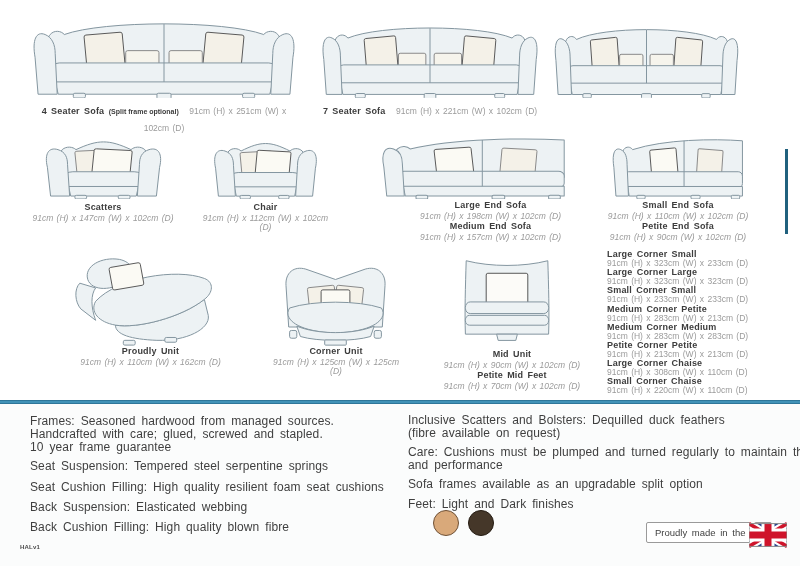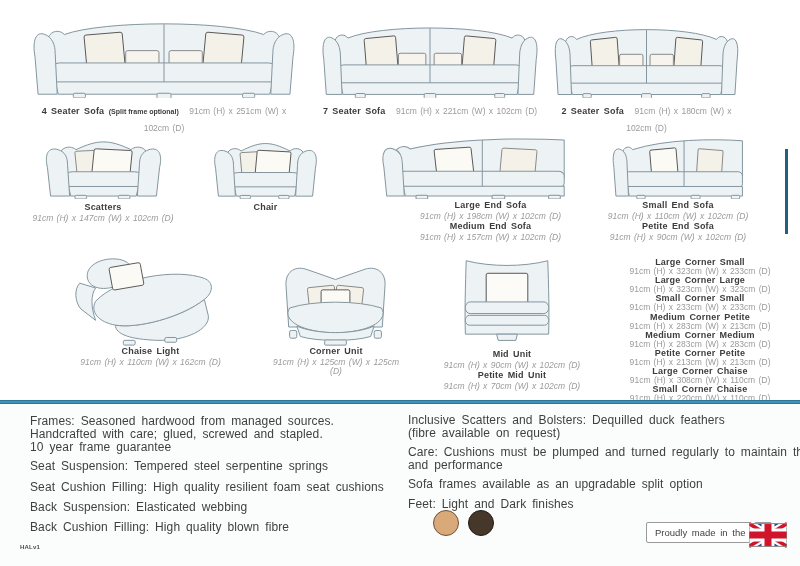--- a/index.html
+++ b/index.html
@@ -11,21 +11,21 @@
   .fig{position:absolute;}
   .fig svg{display:block;width:100%;height:100%;}
   .lbl{position:absolute;text-align:center;line-height:1.08;}
   .name{font-weight:bold;color:#3c3c3c;font-size:9px;letter-spacing:.2px;word-spacing:1.5px;}
   .dims{color:#9b9b9b;font-size:8.5px;word-spacing:1px;}
   .note{font-weight:bold;color:#3c3c3c;font-size:7px;}
   .inline-lbl .name,.inline-lbl .dims,.inline-lbl .note{display:inline;}
   .inline-lbl .dims{margin-left:6px;}
   .stack .name{display:block;margin-bottom:1px;}
   .stack .dims{display:block;margin-bottom:1px;font-style:italic;}
-  .cornerlist{position:absolute;left:607px;top:258px;width:186px;text-align:center;}
+  .cornerlist{position:absolute;left:607px;top:250px;width:186px;text-align:left;}
   .cornerlist .name{display:block;line-height:9.1px;}
   .cornerlist .dims{display:block;line-height:9.1px;}
   .divider{position:absolute;left:0;top:400px;width:800px;height:4px;
     background:linear-gradient(#24688a,#4ba0c6,#24688a);}
   .lowerbg{position:absolute;left:0;top:404px;width:800px;height:162px;background:#fbfcfc;}
   .spec{position:absolute;font-size:12px;color:#3f3f3f;word-spacing:2.5px;letter-spacing:.1px;white-space:nowrap;}
   .swatch{position:absolute;width:24px;height:24px;border-radius:50%;}
   .made-box{position:absolute;left:646px;top:522px;border:1px solid #9a9a9a;border-radius:2px;
     padding:4px 8px;font-size:9.5px;color:#3f3f3f;word-spacing:2px;white-space:nowrap;background:#fff;}
   .flag{position:absolute;left:749px;top:522px;width:38px;height:26px;}
@@ -143,24 +143,20 @@
 
   <div class="lbl inline-lbl" style="left:28px;top:100px;width:272px">
     <span class="name">4 Seater Sofa</span>
     <span class="note">(Split frame optional)</span>
     <span class="dims">91cm (H) x 251cm (W) x 102cm (D)</span>
   </div>
   <div class="lbl inline-lbl" style="left:318px;top:100px;width:224px">
     <span class="name">7 Seater Sofa</span>
     <span class="dims">91cm (H) x 221cm (W) x 102cm (D)</span>
   </div>
-  <div class="lbl inline-lbl" style="left:551px;top:100px;width:191px">
-    <span class="name">2 Seater Sofa</span>
-    <span class="dims">91cm (H) x 180cm (W) x 102cm (D)</span>
-  </div>
 
   <div class="fig" style="left:40px;top:129px;width:127px;height:70px">
     <svg viewBox="0 0 120 95" preserveAspectRatio="none">
         <use href="#g-chair"></use>
       </svg>
   </div>
   <div class="fig" style="left:209px;top:131px;width:113px;height:68px">
     <svg viewBox="0 0 120 95" preserveAspectRatio="none">
         <use href="#g-chair"></use>
       </svg>
@@ -175,20 +171,21 @@
         <use href="#g-end"></use>
       </svg>
   </div>
 
   <div class="lbl stack" style="left:28px;top:203px;width:150px">
     <span class="name">Scatters</span>
     <span class="dims">91cm (H) x 147cm (W) x 102cm (D)</span>
   </div>
   <div class="lbl stack" style="left:198px;top:203px;width:135px">
     <span class="name">Chair</span>
+    <span class="dims">91cm (H) x 112cm (W) x 102cm (D)</span>
   </div>
   <div class="lbl stack" style="left:388px;top:201px;width:205px">
     <span class="name">Large End Sofa</span>
     <span class="dims">91cm (H) x 198cm (W) x 102cm (D)</span>
     <span class="name">Medium End Sofa</span>
     <span class="dims">91cm (H) x 157cm (W) x 102cm (D)</span>
   </div>
   <div class="lbl stack" style="left:594px;top:201px;width:168px">
     <span class="name">Small End Sofa</span>
     <span class="dims">91cm (H) x 110cm (W) x 102cm (D)</span>
@@ -206,31 +203,31 @@
         <use href="#g-corner"></use>
       </svg>
   </div>
   <div class="fig" style="left:459px;top:250px;width:96px;height:94px">
     <svg viewBox="0 0 120 105" preserveAspectRatio="none">
         <use href="#g-mid"></use>
       </svg>
   </div>
 
   <div class="lbl stack" style="left:73px;top:347px;width:155px">
-    <span class="name">Chaise Light</span>
+    <span class="name">Proudly Unit</span>
     <span class="dims">91cm (H) x 110cm (W) x 162cm (D)</span>
   </div>
   <div class="lbl stack" style="left:272px;top:347px;width:128px">
     <span class="name">Corner Unit</span>
     <span class="dims">91cm (H) x 125cm (W) x 125cm (D)</span>
   </div>
   <div class="lbl stack" style="left:432px;top:350px;width:160px">
     <span class="name">Mid Unit</span>
     <span class="dims">91cm (H) x 90cm (W) x 102cm (D)</span>
-    <span class="name">Petite Mid Unit</span>
+    <span class="name">Petite Mid Feet</span>
     <span class="dims">91cm (H) x 70cm (W) x 102cm (D)</span>
   </div>
 
   <div class="cornerlist">
     <span class="name">Large Corner Small</span>
     <span class="dims">91cm (H) x 323cm (W) x 233cm (D)</span>
     <span class="name">Large Corner Large</span>
     <span class="dims">91cm (H) x 323cm (W) x 323cm (D)</span>
     <span class="name">Small Corner Small</span>
     <span class="dims">91cm (H) x 233cm (W) x 233cm (D)</span>

